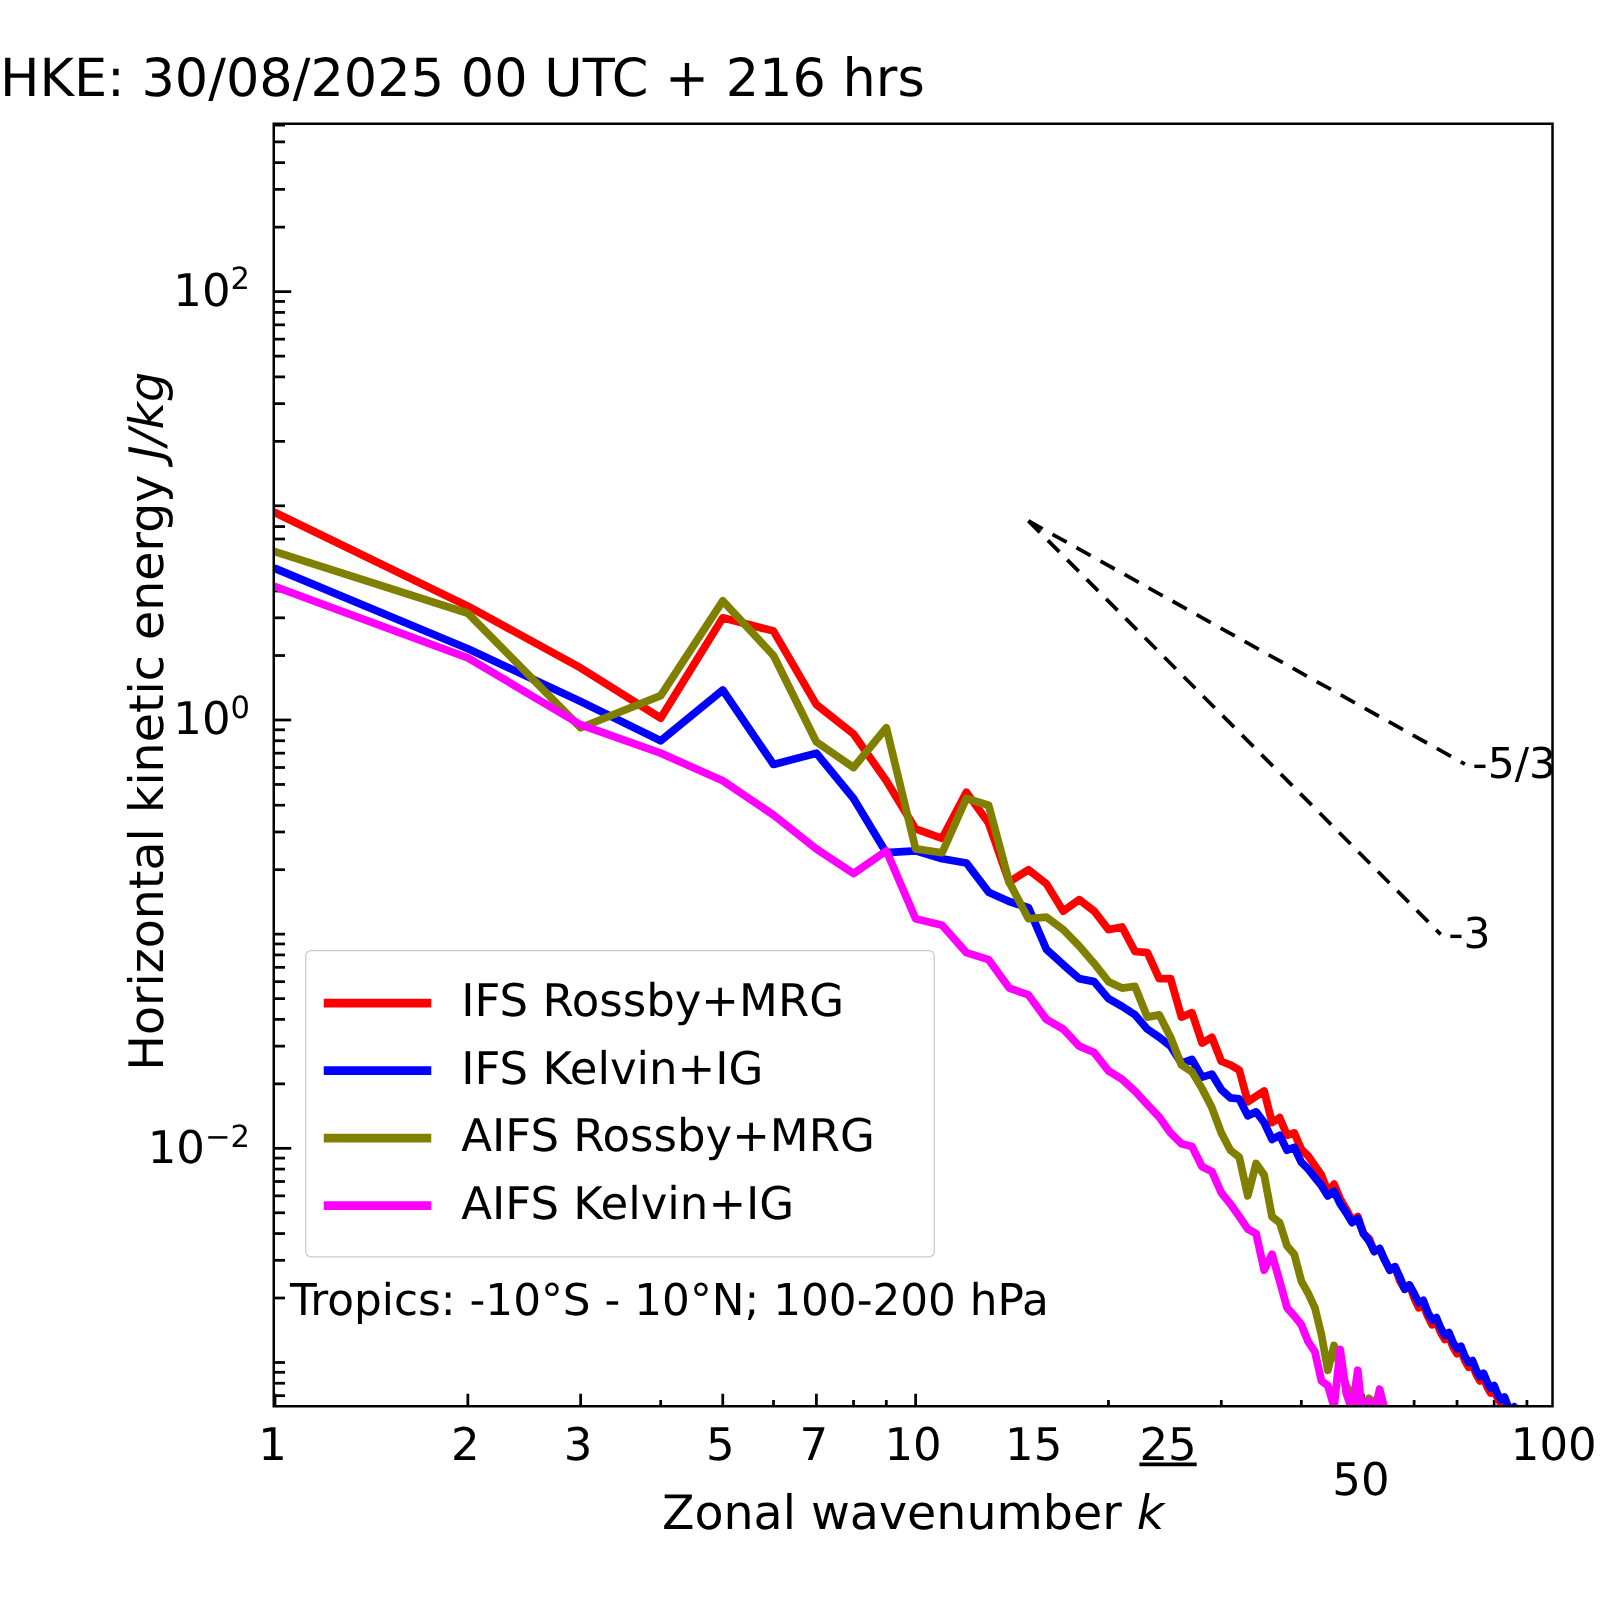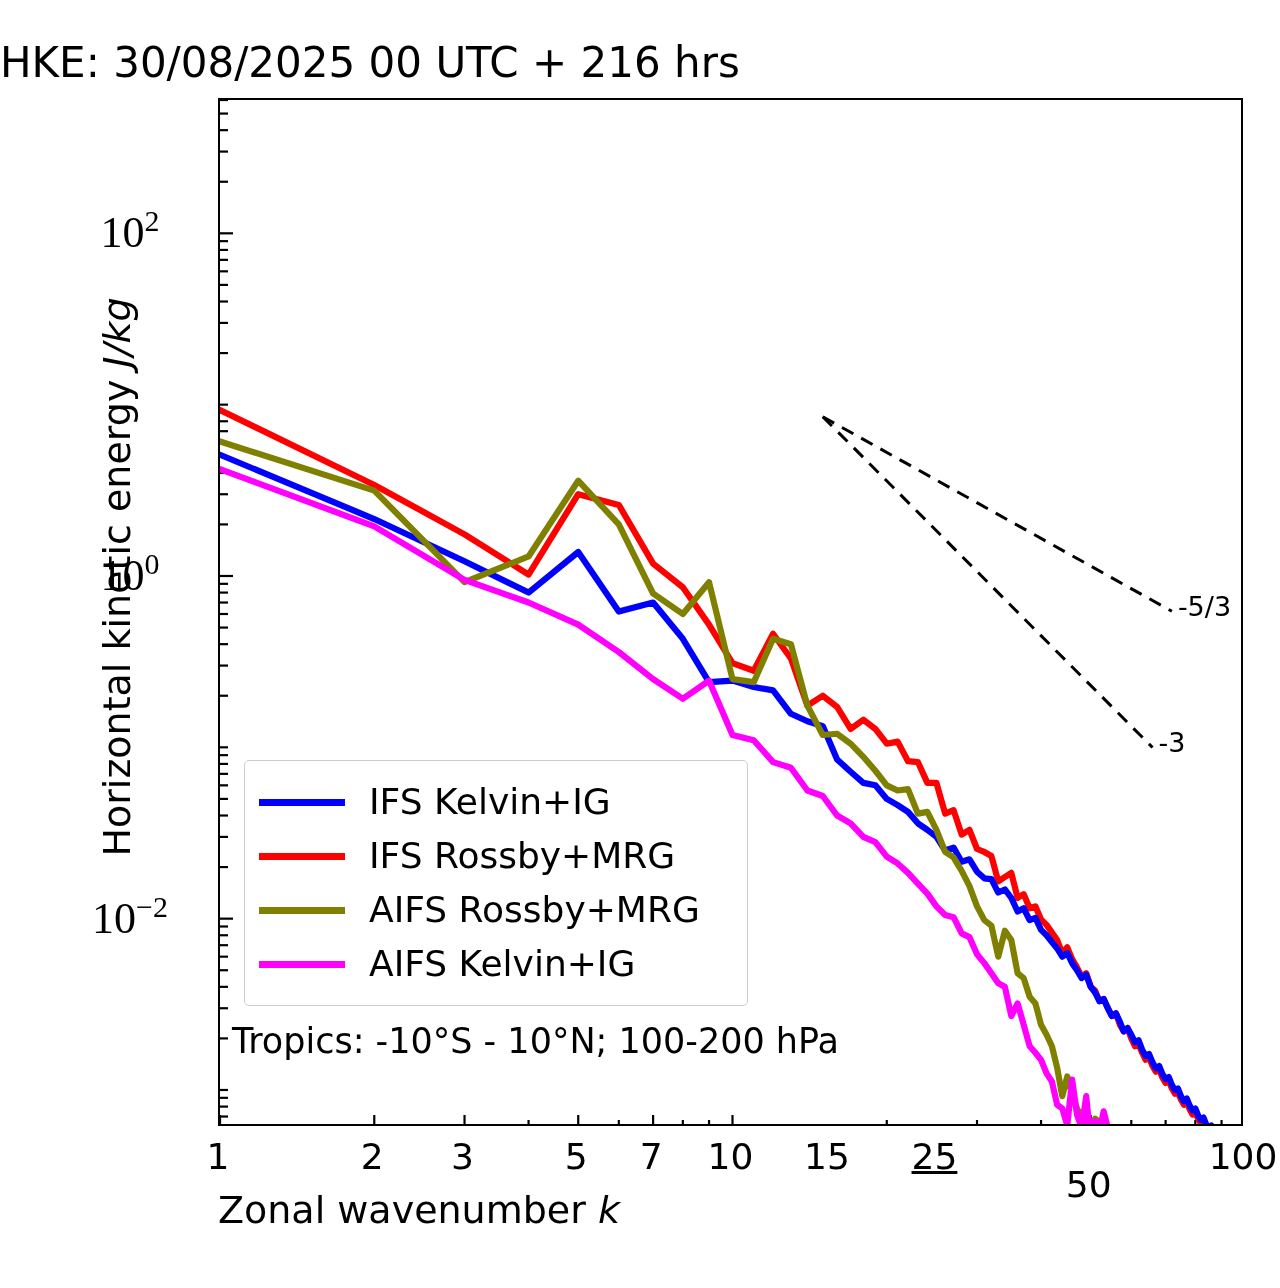--- a/index.html
+++ b/index.html
@@ -60,38 +60,38 @@
     transform: rotate(-90deg);
     transform-origin: 50% 50%;
     white-space: nowrap;
   }
   #ylabel .unit { font-style: italic; }
   #xlabel {
     position: absolute;
     left: 218px;
     top: 1188px;
     width: 1025px;
+    text-align: center;
     font-size: 38px;
     white-space: nowrap;
   }
   #xlabel .sym { font-style: italic; }
   .xtick-label {
     position: absolute;
     font-size: 36px;
     text-align: center;
     transform: translateX(-50%);
     white-space: nowrap;
   }
   .ytick-label {
     position: absolute;
-    font-size: 44px;
-    text-align: center;
+    font-size: 36px;
+    text-align: right;
     transform: translateY(-50%);
     white-space: nowrap;
-    font-family: Liberation Serif, serif;
   }
   .ytick-label sup { font-size: 0.68em; vertical-align: super; }
   #legend {
     position: absolute;
     left: 244px;
     top: 760px;
     width: 504px;
     box-sizing: border-box;
     border: 1.6px solid #cccccc;
     border-radius: 5px;
@@ -116,21 +116,21 @@
   }
   #region-note {
     position: absolute;
     left: 232px;
     top: 1021px;
     font-size: 35px;
     white-space: nowrap;
   }
   .slope-label {
     position: absolute;
-    font-size: 27px;
+    font-size: 34px;
     white-space: nowrap;
   }
 </style>
 </head>
 <body>
 
 <div id="figure">
 
   <div id="chart-title">HKE: 30/08/2025 00 UTC + 216 hrs</div>
 
@@ -246,28 +246,28 @@
       <div class="xtick-label" style="left: 1243px; top: 1136px;">100</div>
     </div>
   <div id="ytick-group">
       <div class="ytick-label" style="left: 60px; width: 140px; top: 231.323px;"><span>10</span><sup>2</sup></div>
       <div class="ytick-label" style="left: 60px; width: 140px; top: 573.99px;"><span>10</span><sup>0</sup></div>
       <div class="ytick-label" style="left: 60px; width: 140px; top: 916.657px;"><span>10</span><sup>−2</sup></div>
     </div>
 
   <div id="legend">
       <div class="legend-row">
+        <span class="legend-swatch" style="background: rgb(255, 0, 0);"></span>
+        <span class="legend-text">IFS Rossby+MRG</span>
+      </div>
+      <div class="legend-row">
         <span class="legend-swatch" style="background: rgb(0, 0, 255);"></span>
         <span class="legend-text">IFS Kelvin+IG</span>
       </div>
       <div class="legend-row">
-        <span class="legend-swatch" style="background: rgb(255, 0, 0);"></span>
-        <span class="legend-text">IFS Rossby+MRG</span>
-      </div>
-      <div class="legend-row">
         <span class="legend-swatch" style="background: rgb(128, 128, 0);"></span>
         <span class="legend-text">AIFS Rossby+MRG</span>
       </div>
       <div class="legend-row">
         <span class="legend-swatch" style="background: rgb(255, 0, 255);"></span>
         <span class="legend-text">AIFS Kelvin+IG</span>
       </div>
     </div>
 
   <div id="region-note">Tropics: -10°S - 10°N; 100-200 hPa</div>

